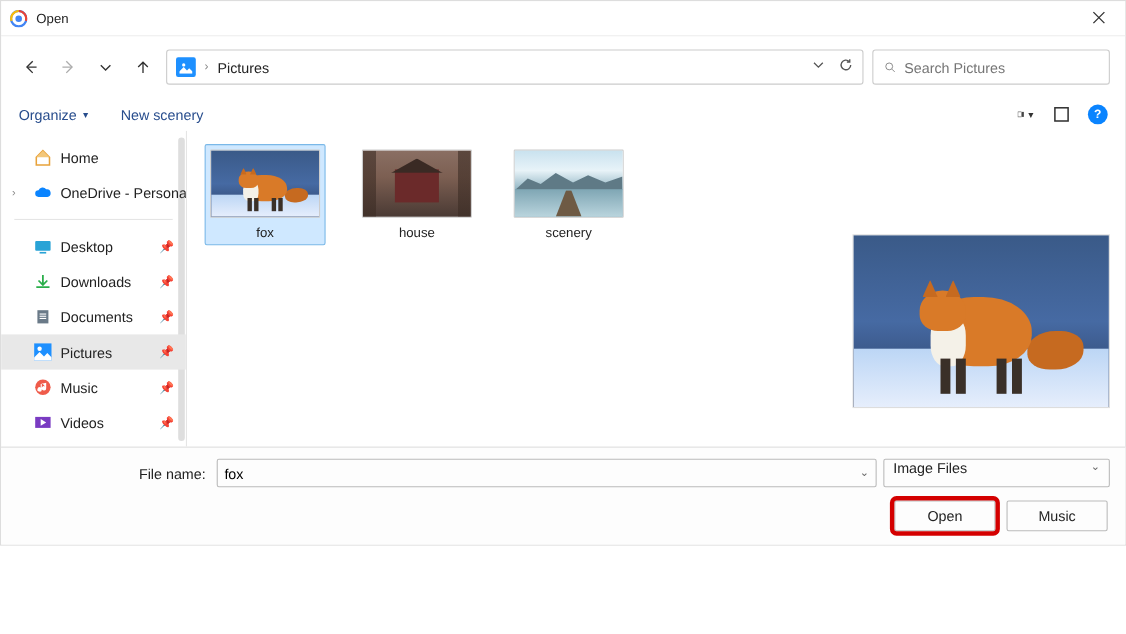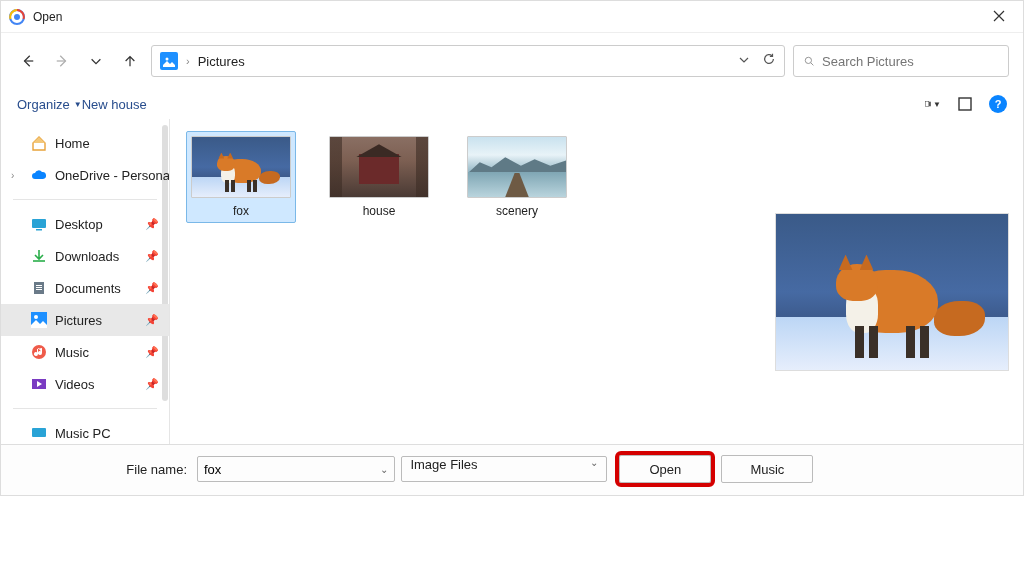--- a/index.html
+++ b/index.html
@@ -19,21 +19,21 @@
 .pathbox { flex: 1; height: 32px; border: 1px solid #ccc; border-radius: 3px; display: flex; align-items: center; padding: 0 8px; gap: 8px; }
 .pathbox .path-icon { width: 18px; height: 18px; background: #1e90ff; border-radius: 2px; display: flex; align-items: center; justify-content: center; }
 .pathbox .breadcrumb-sep { color: #888; font-size: 11px; }
 .pathbox .breadcrumb-text { font-size: 13px; color: #222; }
 .path-right { margin-left: auto; display: flex; gap: 12px; align-items: center; }
 .searchbox { width: 216px; height: 32px; border: 1px solid #ccc; border-radius: 3px; display: flex; align-items: center; gap: 8px; padding: 0 10px; color: #888; }
 .searchbox input { border: none; outline: none; font-size: 13px; flex: 1; color: #222; background: transparent;}
 .searchbox svg { width: 14px; height: 14px; fill: #888;}
 
 
-.toolbar { height: 30px; display: flex; align-items: center; padding: 0 16px; }
+.toolbar { height: 30px; display: flex; align-items: center; padding: 0 16px; gap: 28px; }
 .tb-link { font-size: 13px; color: #284d8d; cursor: pointer; display: flex; align-items: center; gap: 4px;}
 .tb-right { margin-left: auto; display: flex; align-items: center; gap: 16px; }
 .tb-glyph { width: 16px; height: 16px; display:flex; align-items:center; justify-content:center; color:#333; }
 .tb-help { width: 18px; height: 18px; border-radius: 50%; background: #0a84ff; color: #fff; display: flex; align-items: center; justify-content: center; font-size: 11px; font-weight: bold; }
 
 
 .main { flex: 1; display: flex; min-height: 0; }
 .sidebar { width: 168px; padding: 8px 0; overflow: hidden; position: relative; }
 .sidebar-scroll { position: absolute; right: 1px; top: 6px; width: 6px; height: 276px; background: #dedede; border-radius: 3px;}
 .side-item { height: 32px; display: flex; align-items: center; gap: 8px; padding: 0 10px 0 14px; font-size: 13px; color: #222; cursor: pointer; white-space: nowrap; overflow: hidden; }
@@ -50,21 +50,21 @@
 .fileslist { flex: 1; padding: 12px 16px; display: flex; gap: 28px; align-items: flex-start; }
 .tile { width: 110px; display: flex; flex-direction: column; align-items: center; gap: 6px; cursor: pointer; padding: 4px; border-radius: 2px; border: 1px solid transparent;}
 .tile.selected { background: #cfe8ff; border: 1px solid #7ab8e8; }
 .thumb { width: 100px; height: 62px; border: 1px solid #ccc; border-radius: 1px; background-size: cover; background-position: center;}
 .tile-label { font-size: 12px; color: #222; }
 
 .preview { width: 254px; padding: 12px 14px 12px 6px; display: flex; align-items: flex-start; justify-content: center;}
 .preview-img { width: 240px; height: 158px; margin-top: 82px; border:1px solid #ddd; background-size: cover; background-position: center;}
 
 
-.footer { border-top: 1px solid #dedede; padding: 10px 14px 12px 14px; display: flex; flex-direction: row; gap: 12px; background: #fdfdfd;}
+.footer { border-top: 1px solid #dedede; padding: 10px 14px 12px 14px; display: flex; flex-direction: column; gap: 12px; background: #fdfdfd;}
 .fnrow { display: flex; align-items: center; gap: 6px; }
 .fn-label { width: 176px; text-align: right; font-size: 13px; color: #222; padding-right: 4px;}
 .fn-input { flex: 1; height: 26px; border: 1px solid #bbb; border-radius: 2px; display: flex; align-items: center; padding: 0 6px; }
 .fn-input input { border: none; outline: none; flex: 1; font-size: 13px; background: transparent;}
 .fn-input .dd { color: #666; font-size: 10px;}
 .filter { width: 206px; height: 26px; border: 1px solid #bbb; border-radius: 2px; display: flex; align-items: flex-start; padding: 0 8px; font-size: 13px; color: #222; justify-content: space-between;}
 .btnrow { display: flex; justify-content: flex-end; gap: 10px; padding-right: 2px;}
 .btn { width: 92px; height: 28px; border: 1px solid #bbb; background: #fdfdfd; font-size: 13px; color: #222; cursor: pointer; border-radius: 2px;}
 .btn.highlight { outline: 4px solid #d40000; outline-offset: 0px; }
 
@@ -166,21 +166,21 @@
         </svg>
       <input placeholder="Search Pictures" style="">
     </div>
   </div>
 
   <div class="toolbar">
     <span class="tb-link">
         <span>Organize</span> 
         <span style="font-size:8px;color:#284d8d">▼</span>
       </span>
-    <span class="tb-link">New house</span>
+    <span class="tb-link">New scenery</span>
     <div class="tb-right">
       <span class="tb-glyph">
           <svg width="16" height="14" viewBox="0 0 16 14">
             <rect x="1" y="1" width="9" height="12" fill="none" stroke="#333" stroke-width="1.2"></rect>
             <rect x="11" y="1" width="4" height="12" fill="#333"></rect>
           </svg>
           <span style="font-size:8px;margin-left:2px;">▼</span>
         </span>
       <span class="tb-glyph">
           <svg width="14" height="14" viewBox="0 0 14 14">

